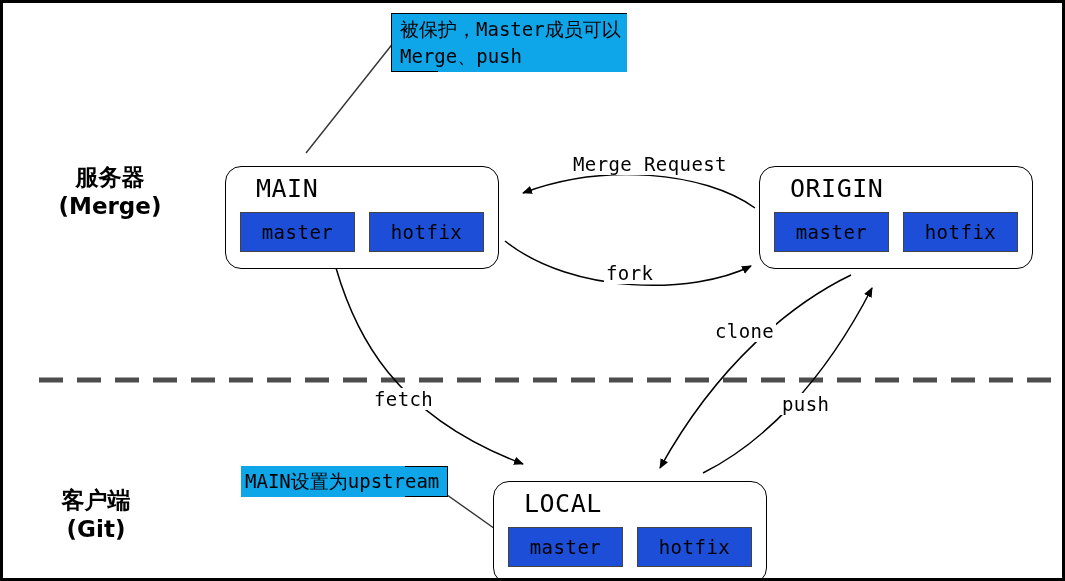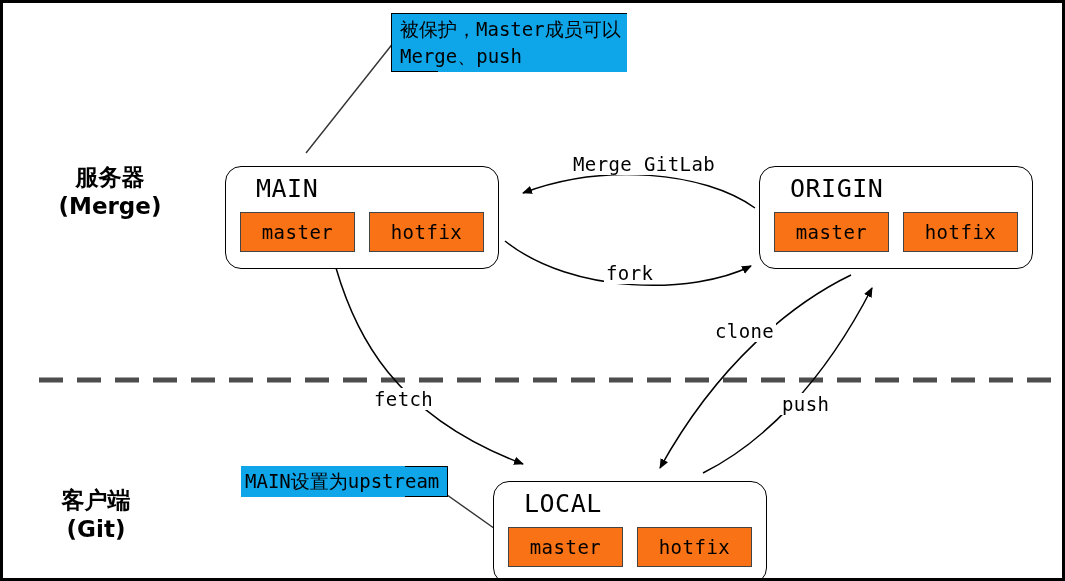--- a/index.html
+++ b/index.html
@@ -49,21 +49,21 @@
     left: 30px;
     top: 7px;
     font-family: "DejaVu Sans Mono", monospace;
     font-size: 25px;
     color: #000;
     letter-spacing: 0.5px;
   }
   .branch {
     position: absolute;
     border: 1.4px solid #444;
-    background: #f97316;
+    background: #1d4ed8;
     box-sizing: border-box;
     display: flex;
     align-items: center;
     justify-content: center;
     font-family: "DejaVu Sans Mono", monospace;
     font-size: 19px;
     color: #000;
     letter-spacing: 0.5px;
   }
   
@@ -174,21 +174,21 @@
     <div class="branch" style="left:14px; top:45px; width:115px; height:40px;">master</div>
     <div class="branch" style="left:143px; top:45px; width:115px; height:40px;">hotfix</div>
   </div>
 
   <div class="repo" style="left:490px; top:478px; width:274px; height:103px;">
     <div class="repo-title">LOCAL</div>
     <div class="branch" style="left:14px; top:45px; width:115px; height:40px;">master</div>
     <div class="branch" style="left:143px; top:45px; width:115px; height:40px;">hotfix</div>
   </div>
 
-  <div class="edge-label" style="left:568px; top:150px;">Merge GitLab</div>
+  <div class="edge-label" style="left:568px; top:150px;">Merge Request</div>
 
   <div class="edge-label" style="left:601px; top:259px;">fork</div>
 
   <div class="edge-label" style="left:369px; top:385px;">fetch</div>
 
   <div class="edge-label" style="left:710px; top:317px;">clone</div>
 
   <div class="edge-label" style="left:777px; top:390px;">push</div>
 
   <div class="note note-protected" style="left:388px; top:10px;">

